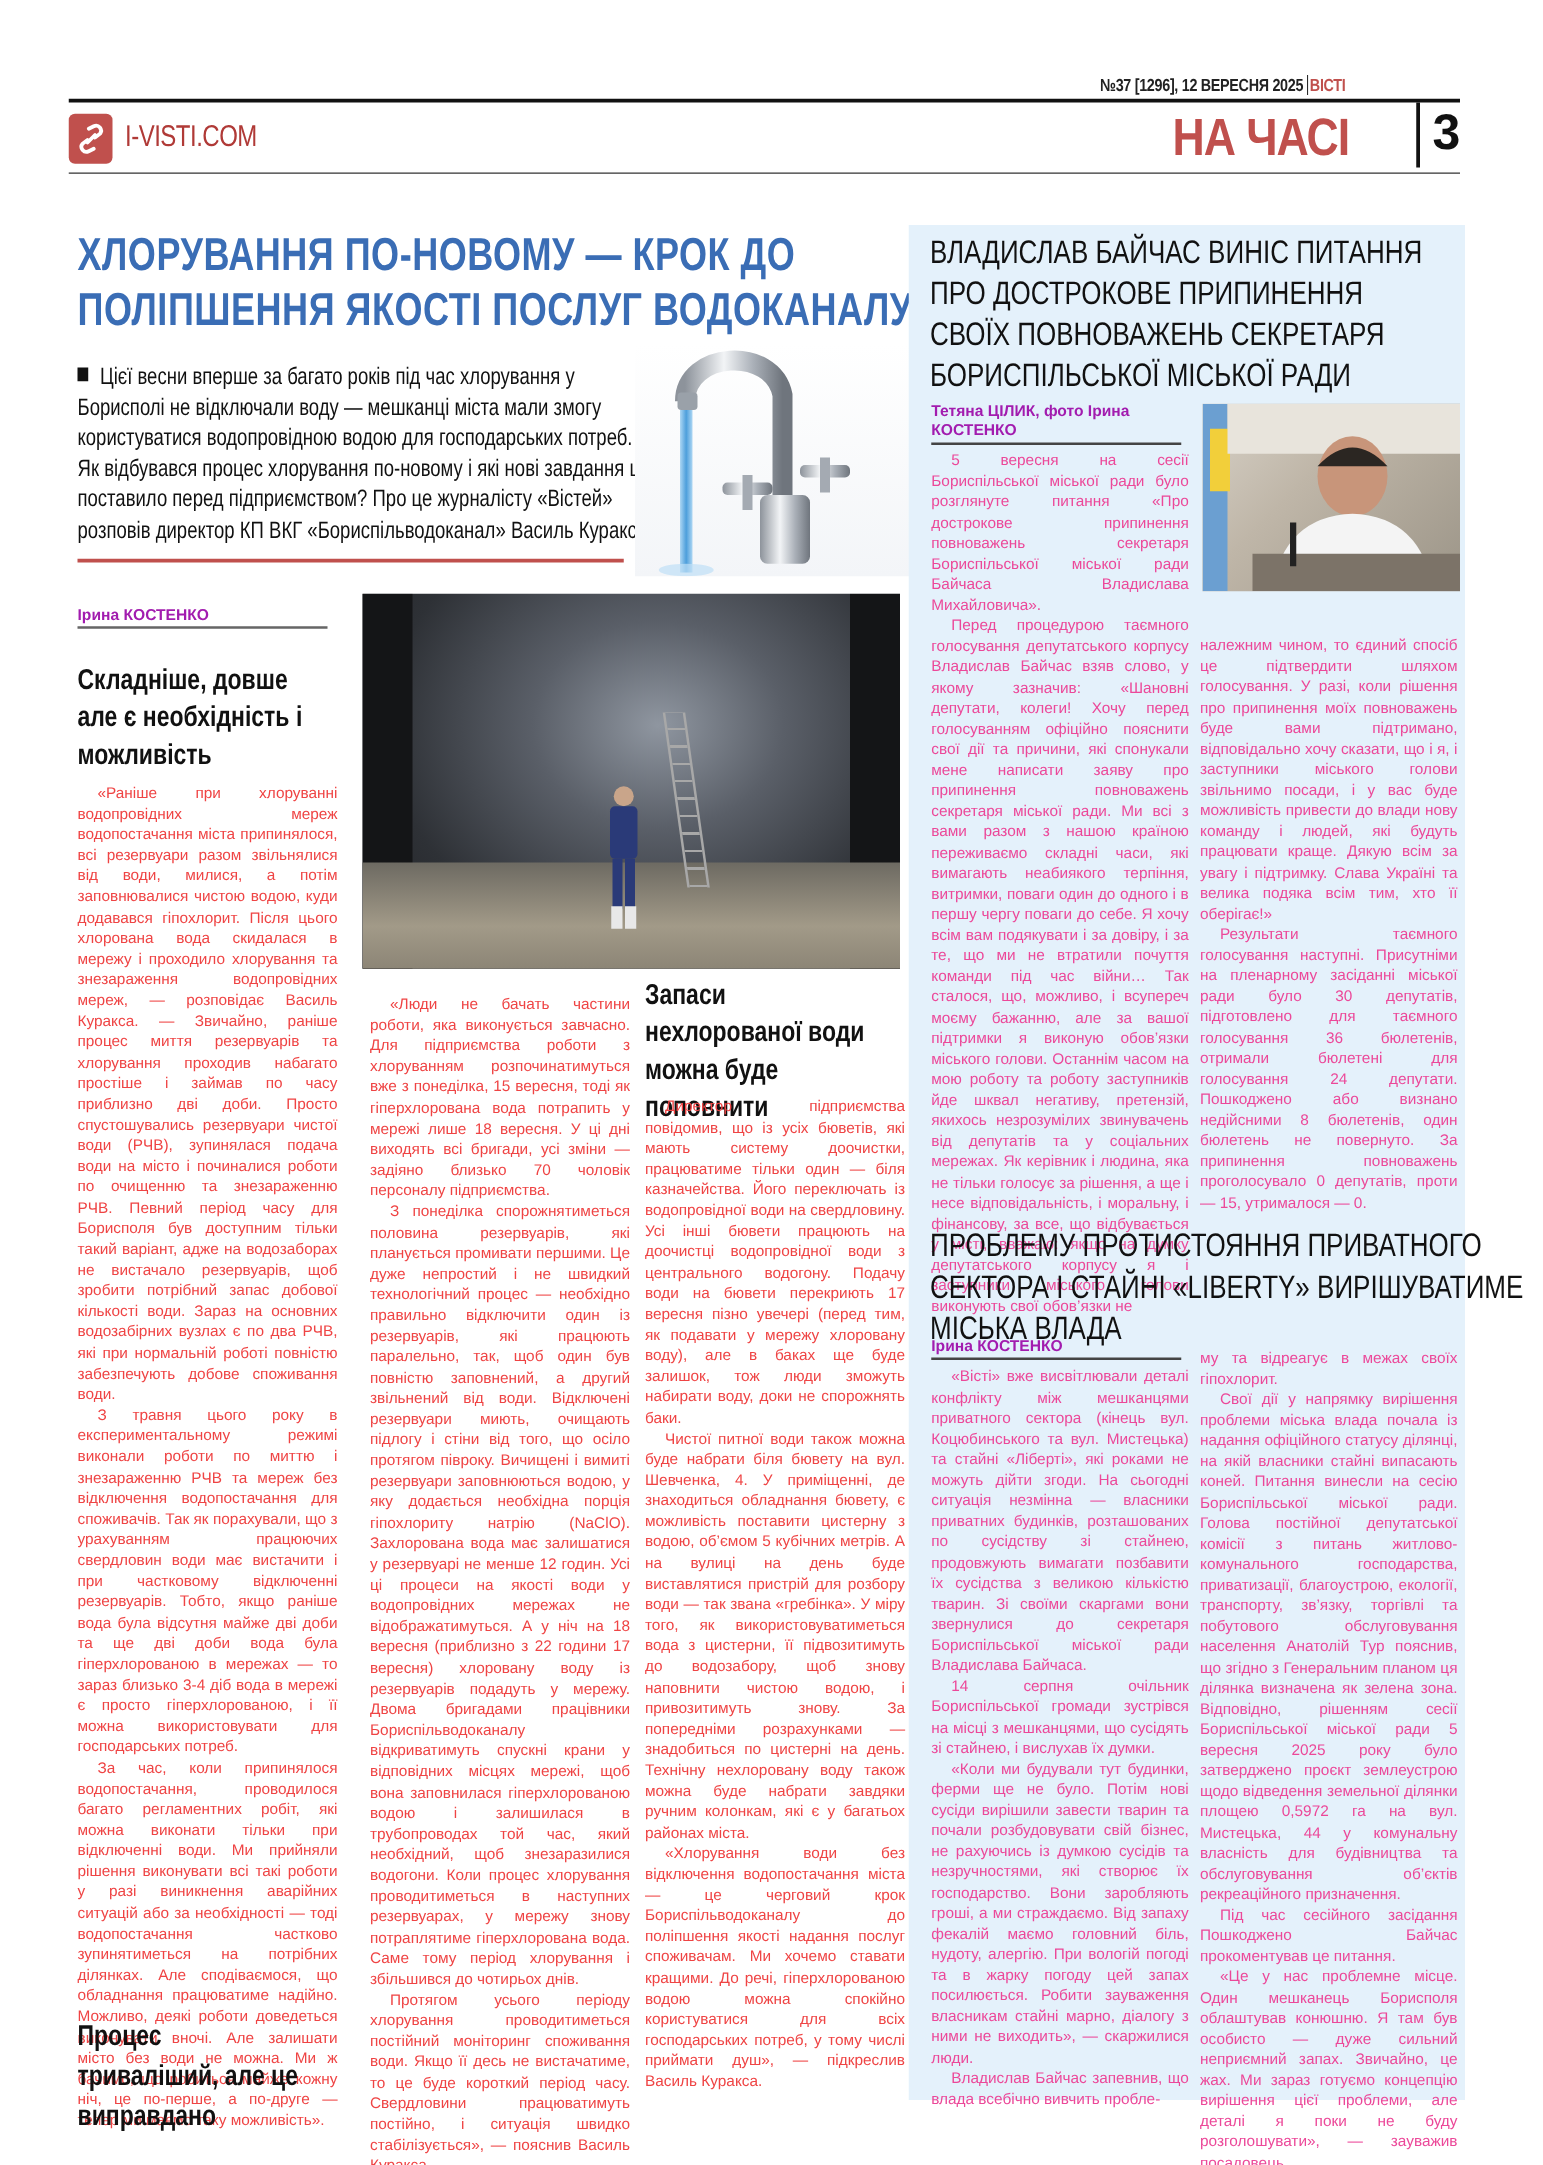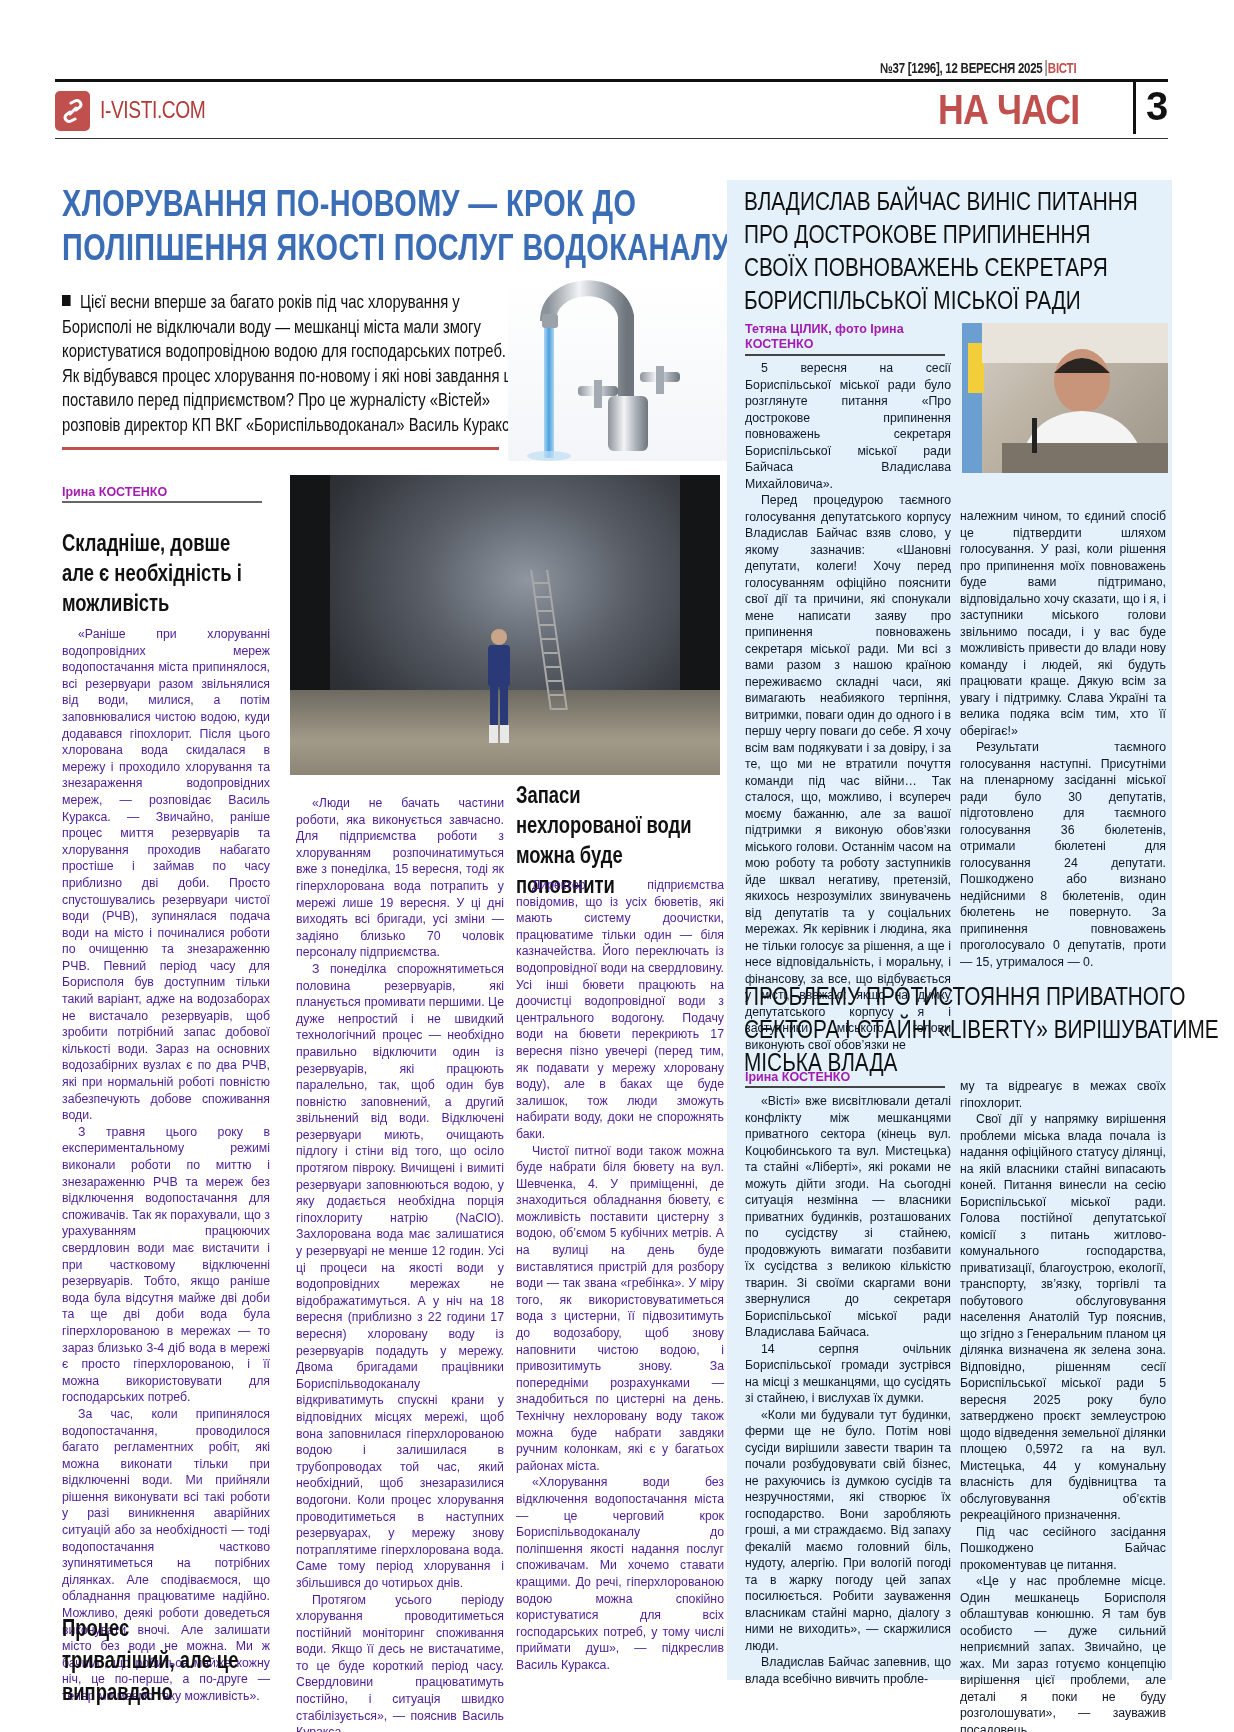--- a/index.html
+++ b/index.html
@@ -26,35 +26,35 @@
   .lead-rule { left: 62px; top: 447px; width: 437px; height: 3px; background: #c0504d; }
 
   
   .faucet { left: 508px; top: 276px; width: 222px; height: 185px; background: linear-gradient(180deg,#ffffff 0%,#f3f5f8 100%); }
 
   .byline { font: bold 12.5px "Liberation Sans", sans-serif; color: #a21caf; }
   .byline-rule { height: 2px; background: #666; }
 
   .subhead { font: bold 23px "Liberation Sans", sans-serif; line-height: 30px; color: #111; transform: scaleX(0.8); transform-origin: left top; }
 
-  .col { font: 12.3px "Liberation Sans", sans-serif; line-height: 16.6px; text-align: justify; color: #4c1d95; hyphens: manual; }
+  .col { font: 12.3px "Liberation Sans", sans-serif; line-height: 16.6px; text-align: justify; color: #ef4444; hyphens: manual; }
   .col p { text-indent: 16px; }
 
   
   .tank-photo { left: 290px; top: 475px; width: 430px; height: 300px; background: radial-gradient(ellipse at 55% 35%, #8f96a0 0%, #5a5f68 30%, #2e3136 65%, #1c1d20 100%); overflow: hidden; }
   .tank-photo .floor { position: absolute; left: 0; bottom: 0; width: 100%; height: 85px; background: linear-gradient(180deg,#6d6a62 0%,#a29a88 60%,#8c8576 100%); }
   .tank-photo .ladder { position: absolute; left: 250px; top: 95px; width: 18px; height: 140px; border-left: 2px solid #a8a8a8; border-right: 2px solid #a8a8a8; background: repeating-linear-gradient(180deg, transparent 0 12px, #a8a8a8 12px 14px); transform: skewX(8deg); }
   .tank-photo .person { position: absolute; left: 190px; top: 150px; width: 38px; height: 120px; }
   .tank-photo .pillar { position: absolute; top: 0; width: 40px; height: 100%; background: #141517; }
 
   
   .blue-panel { left: 727px; top: 180px; width: 445px; height: 1500px; background: #e4f1fb; }
   .r-headline { font: 26px "Liberation Sans", sans-serif; line-height: 33px; color: #111; transform: scaleX(0.8); transform-origin: left top; white-space: nowrap; }
   .official-photo { left: 962px; top: 323px; width: 206px; height: 150px; background: linear-gradient(135deg,#d8d2c8 0%,#bfb6a8 40%,#9c9588 100%); overflow: hidden; }
-  .r-col { font: 12.3px "Liberation Sans", sans-serif; line-height: 16.5px; text-align: justify; color: #0f172a; }
+  .r-col { font: 12.3px "Liberation Sans", sans-serif; line-height: 16.5px; text-align: justify; color: #ec4899; }
   .r-col p { text-indent: 16px; }
 </style>
 </head>
 <body>
 
 <div class="abs issue-line">
   <span>№37 [1296], 12 ВЕРЕСНЯ 2025</span>
   <span class="brand">ВІСТІ</span>
 </div>
 <div class="abs rule-top"></div>
@@ -132,21 +132,21 @@
     <circle cx="19" cy="12" r="8" fill="#c9a58a"></circle>
     <rect x="8" y="20" width="22" height="42" rx="4" fill="#2a3a78"></rect>
     <rect x="10" y="62" width="8" height="40" fill="#2a3a78"></rect>
     <rect x="20" y="62" width="8" height="40" fill="#2a3a78"></rect>
     <rect x="9" y="100" width="9" height="18" fill="#e8e8e8"></rect>
     <rect x="20" y="100" width="9" height="18" fill="#e8e8e8"></rect>
   </svg>
 </div>
 
 <div class="abs col" style="left:296px; top:795px; width:208px;">
-  <p>«Люди не бачать частини роботи, яка виконується завчасно. Для підприємства роботи з хлоруванням розпочинатимуться вже з понеділка, 15 вересня, тоді як гіперхлорована вода потрапить у мережі лише 19 вересня. У ці дні виходять всі бригади, усі зміни — задіяно близько 70 чоловік персоналу підприємства.</p>
+  <p>«Люди не бачать частини роботи, яка виконується завчасно. Для підприємства роботи з хлоруванням розпочинатимуться вже з понеділка, 15 вересня, тоді як гіперхлорована вода потрапить у мережі лише 18 вересня. У ці дні виходять всі бригади, усі зміни — задіяно близько 70 чоловік персоналу підприємства.</p>
   <p>З понеділка спорожнятиметься половина резервуарів, які планується промивати першими. Це дуже непростий і не швидкий технологічний процес — необхідно правильно відключити один із резервуарів, які працюють паралельно, так, щоб один був повністю заповнений, а другий звільнений від води. Відключені резервуари миють, очищають підлогу і стіни від того, що осіло протягом півроку. Вичищені і вимиті резервуари заповнюються водою, у яку додається необхідна порція гіпохлориту натрію (NaClO). Захлорована вода має залишатися у резервуарі не менше 12 годин. Усі ці процеси на якості води у водопровідних мережах не відображатимуться. А у ніч на 18 вересня (приблизно з 22 години 17 вересня) хлоровану воду із резервуарів подадуть у мережу. Двома бригадами працівники Бориспільводоканалу відкриватимуть спускні крани у відповідних місцях мережі, щоб вона заповнилася гіперхлорованою водою і залишилася в трубопроводах той час, який необхідний, щоб знезаразилися водогони. Коли процес хлорування проводитиметься в наступних резервуарах, у мережу знову потраплятиме гіперхлорована вода. Саме тому період хлорування і збільшився до чотирьох днів.</p>
   <p>Протягом усього періоду хлорування проводитиметься постійний моніторинг споживання води. Якщо її десь не вистачатиме, то це буде короткий період часу. Свердловини працюватимуть постійно, і ситуація швидко стабілізується», — пояснив Василь Куракса.</p>
 </div>
 
 <div class="abs subhead" style="left:516px; top:780px; width:230px;">Запаси нехлорованої води можна буде поповнити</div>
 <div class="abs col" style="left:516px; top:877px; width:208px;">
   <p>Директор підприємства повідомив, що із усіх бюветів, які мають систему доочистки, працюватиме тільки один — біля казначейства. Його переключать із водопровідної води на свердловину. Усі інші бювети працюють на доочистці водопровідної води з центрального водогону. Подачу води на бювети перекриють 17 вересня пізно увечері (перед тим, як подавати у мережу хлоровану воду), але в баках ще буде залишок, тож люди зможуть набирати воду, доки не спорожнять баки.</p>
   <p>Чистої питної води також можна буде набрати біля бювету на вул. Шевченка, 4. У приміщенні, де знаходиться обладнання бювету, є можливість поставити цистерну з водою, об’ємом 5 кубічних метрів. А на вулиці на день буде виставлятися пристрій для розбору води — так звана «гребінка». У міру того, як використовуватиметься вода з цистерни, її підвозитимуть до водозабору, щоб знову наповнити чистою водою, і привозитимуть знову. За попередніми розрахунками — знадобиться по цистерні на день. Технічну нехлоровану воду також можна буде набрати завдяки ручним колонкам, які є у багатьох районах міста.</p>
   <p>«Хлорування води без відключення водопостачання міста — це черговий крок Бориспільводоканалу до поліпшення якості надання послуг споживачам. Ми хочемо ставати кращими. До речі, гіперхлорованою водою можна спокійно користуватися для всіх господарських потреб, у тому числі приймати душ», — підкреслив Василь Куракса.</p>
 </div>

